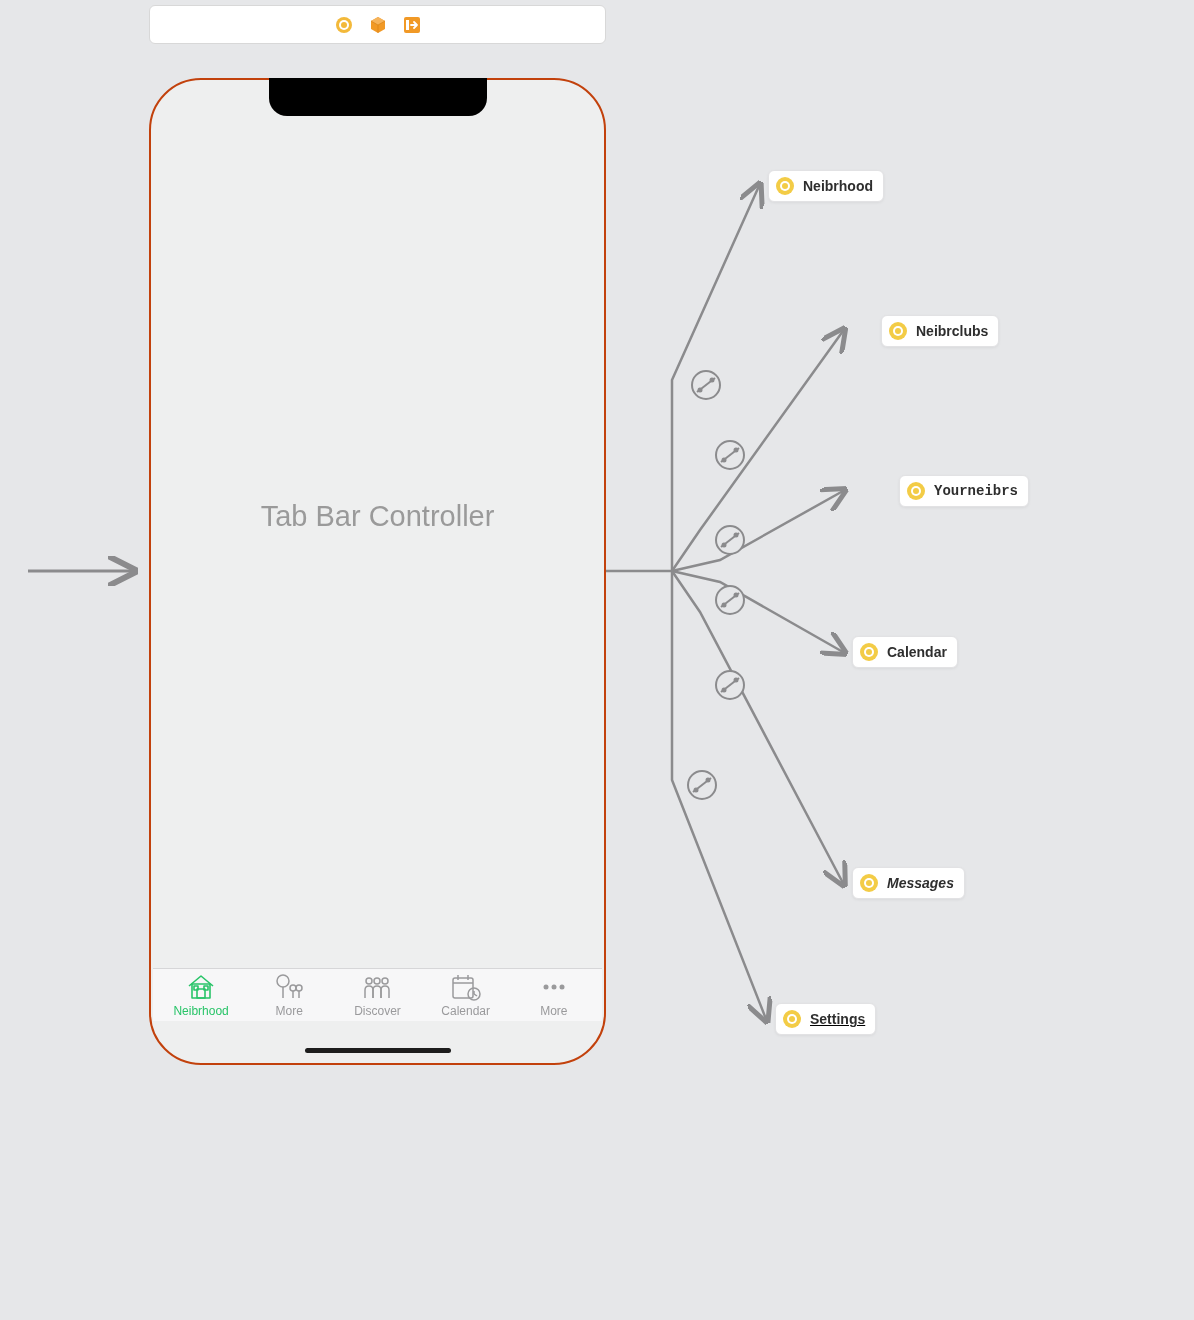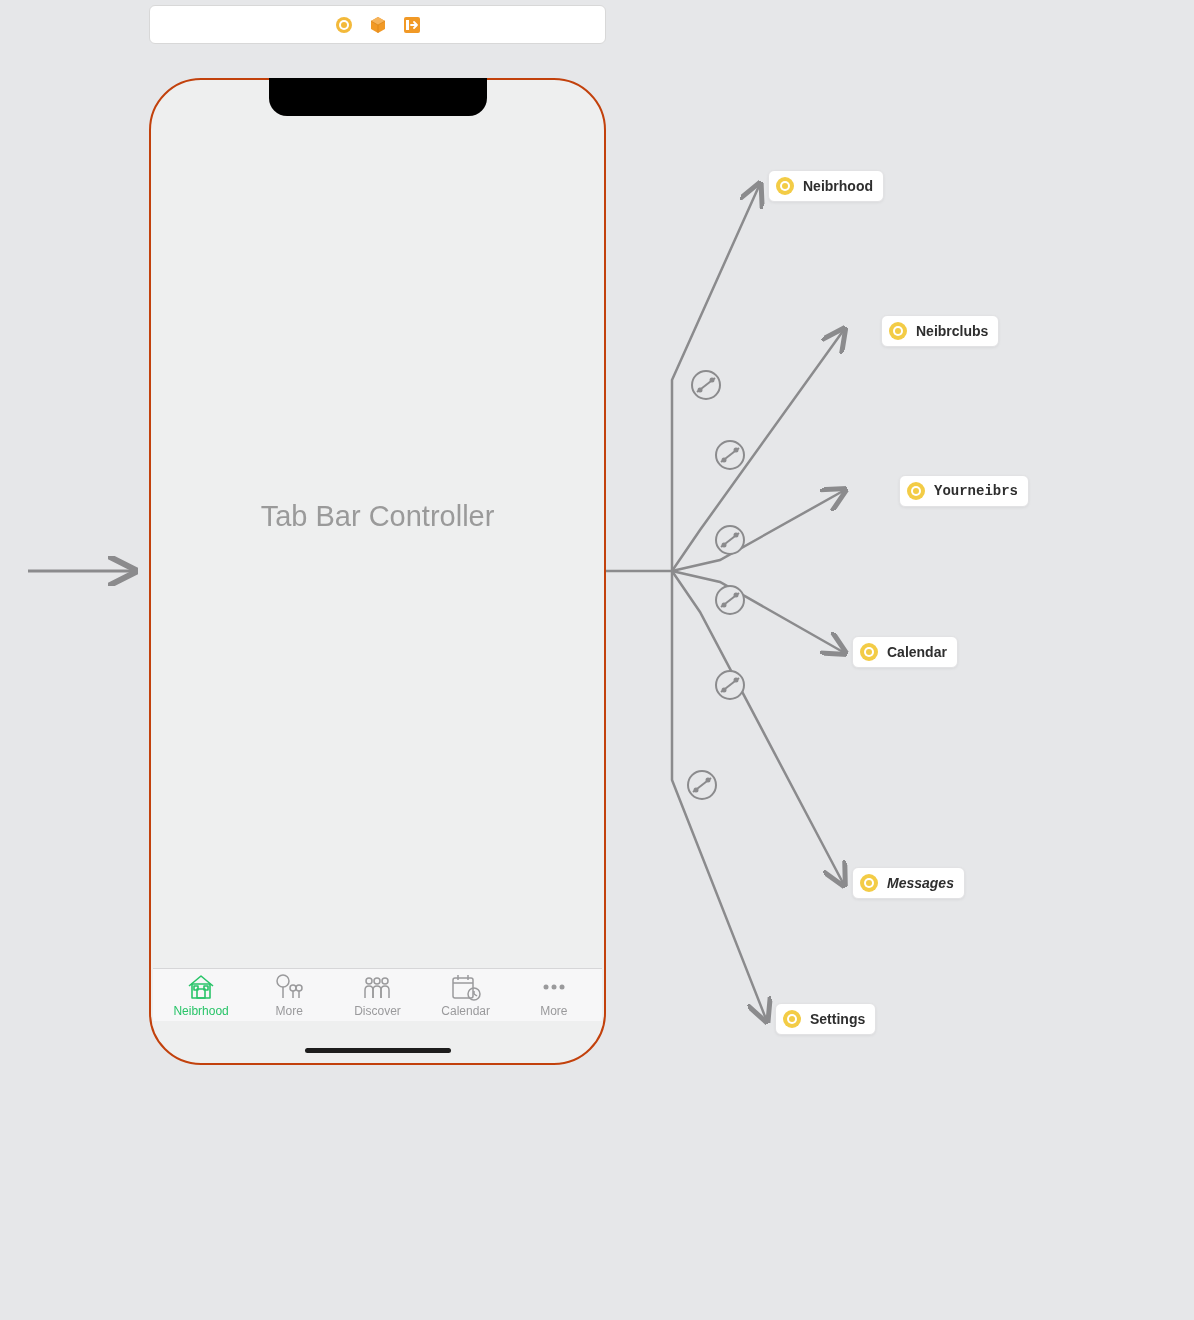--- a/index.html
+++ b/index.html
@@ -349,21 +349,21 @@
 <div class="dest" style="left:852px; top:867px;font-style:italic;">
   <span class="dest-icon">
     <svg width="20" height="20" viewBox="0 0 20 20">
         <circle cx="10" cy="10" r="9" fill="#f3cc46"></circle>
         <circle cx="10" cy="10" r="5" fill="#fff"></circle>
         <circle cx="10" cy="10" r="3" fill="#f3cc46"></circle>
       </svg>
   </span>
   <span class="dest-label">Messages</span>
 </div>
-<div class="dest" style="left:775px; top:1003px;">
+<div class="dest" style="left:775px; top:1003px;text-decoration:underline;">
   <span class="dest-icon">
     <svg width="20" height="20" viewBox="0 0 20 20">
         <circle cx="10" cy="10" r="9" fill="#f3cc46"></circle>
         <circle cx="10" cy="10" r="5" fill="#fff"></circle>
         <circle cx="10" cy="10" r="3" fill="#f3cc46"></circle>
       </svg>
   </span>
   <span class="dest-label">Settings</span>
 </div>
 

